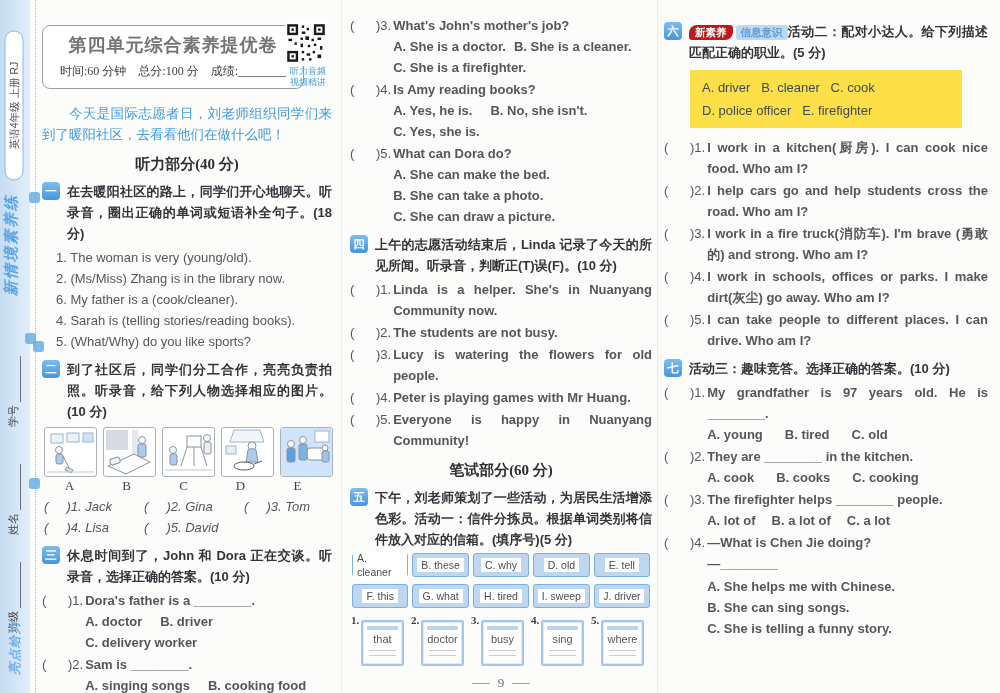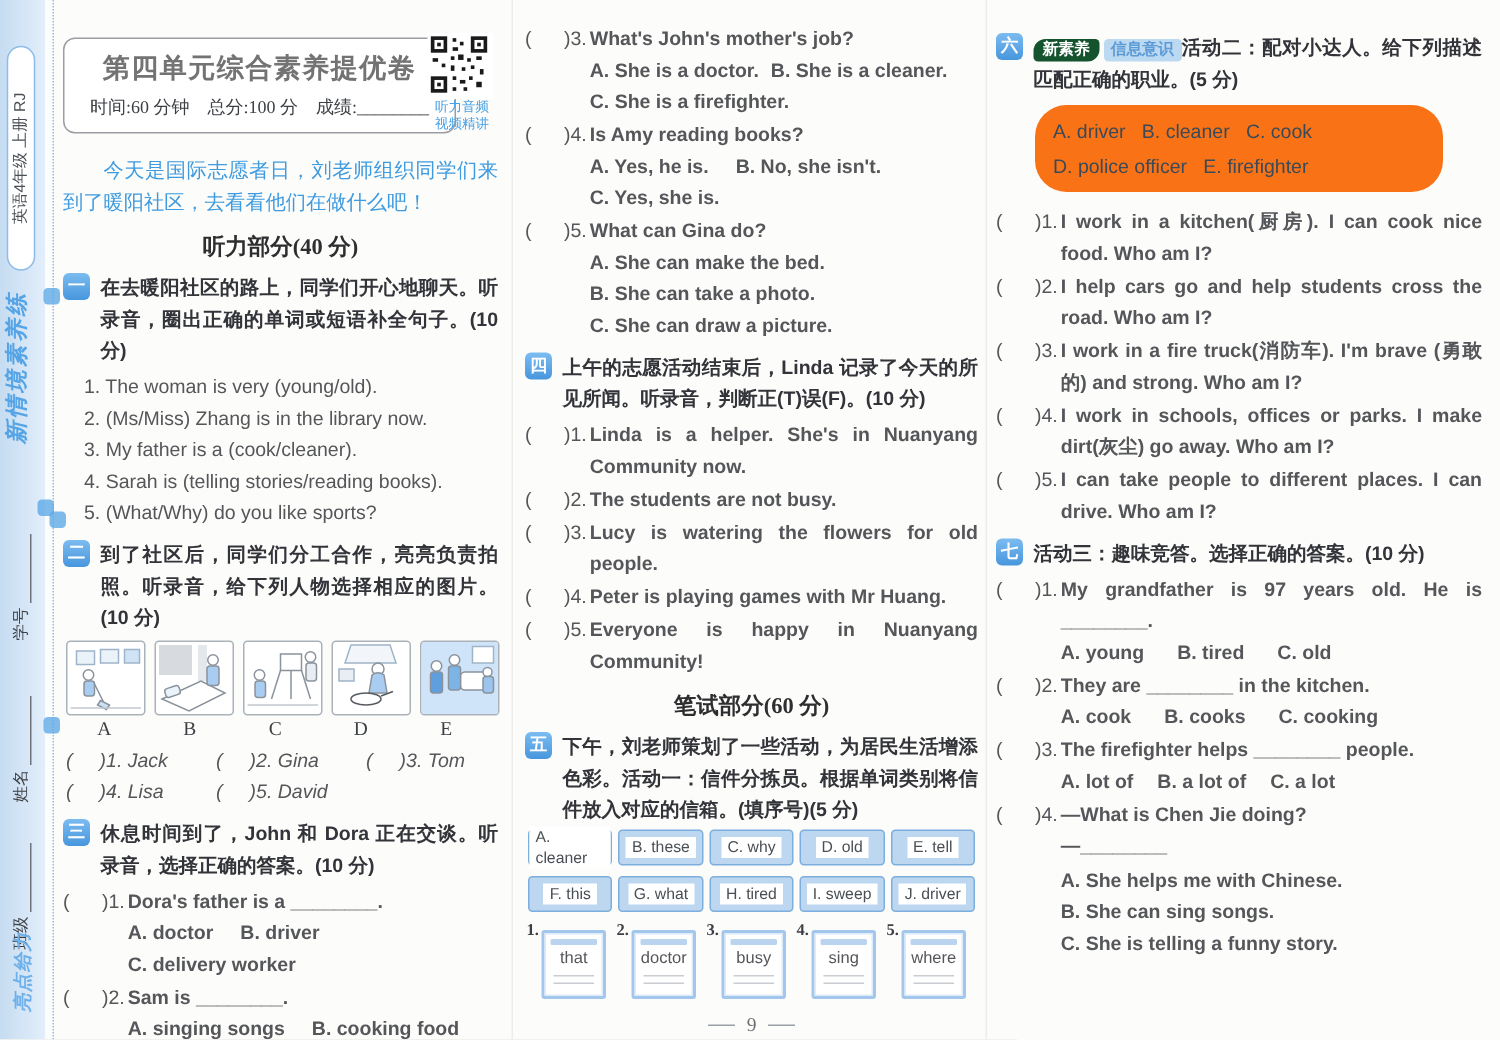--- a/index.html
+++ b/index.html
@@ -73,25 +73,25 @@
          font-family:"Liberation Serif",serif;}
   .mb-box{margin-left:5px;width:43px;height:46px;border:2px solid #a3c7ec;border-radius:2px;
           background:#fff;box-shadow:inset 0 0 0 1px #dcebf9;padding:3px 3px 2px;box-sizing:border-box;}
   .mb-bar{height:4px;background:#bad4f0;border-radius:1px;margin:1px 1px 3px;}
   .mb-word{text-align:center;font-size:11px;color:#55565a;line-height:13px;}
   .mb-line{border-bottom:1px solid #c9ccd0;margin:4px 3px 0;}
   .pageno{display:flex;align-items:center;justify-content:center;gap:8px;margin-top:9px;
           color:#6a6e73;font-size:13px;font-family:"Liberation Serif",serif;}
   .pageno .dash{width:18px;border-top:1px solid #9aa0a6;}
   
-  .pill-dark{display:inline-block;background:#14532d;color:#fff;font-size:10.5px;line-height:15px;
+  .pill-dark{display:inline-block;background:#b91c1c;color:#fff;font-size:10.5px;line-height:15px;
              padding:0 6px;border-radius:8px 3px 8px 3px;font-weight:bold;margin-right:3px;}
   .pill-light{display:inline-block;background:#bcd9f2;color:#5d9bd6;font-size:10.5px;line-height:15px;
               padding:0 5px;border-radius:3px;font-weight:bold;margin-right:0;}
-  .wordbox{width:248px;margin:7px auto 9px;background:#f97316;border-radius:21px;padding:6px 12px;
+  .wordbox{width:248px;margin:7px auto 9px;background:#fde047;border-radius:0;padding:6px 12px;
            font-size:13px;line-height:23px;color:#3a4a58;}
   .wordbox div{white-space:pre;}
 </style>
 </head>
 <body>
 
 <div class="page">
 
   <div class="sidebar">
     <div class="vrot edition-pill">英语4年级 上册 RJ</div>
@@ -171,25 +171,25 @@
         <div>视频精讲</div>
       </div>
     </div>
 
     <p class="intro">今天是国际志愿者日，刘老师组织同学们来到了暖阳社区，去看看他们在做什么吧！</p>
 
     <div class="part-heading">听力部分(40 分)</div>
 
     <div class="sec-head">
       <span class="sec-num">一</span>
-      <span class="sec-text">在去暖阳社区的路上，同学们开心地聊天。听录音，圈出正确的单词或短语补全句子。(10 分)</span>
+      <span class="sec-text">在去暖阳社区的路上，同学们开心地聊天。听录音，圈出正确的单词或短语补全句子。(18 分)</span>
     </div>
     <div class="eitem">1. The woman is very (young/old).</div>
     <div class="eitem">2. (Ms/Miss) Zhang is in the library now.</div>
-    <div class="eitem">3. My father is a (cook/cleaner).</div>
+    <div class="eitem">6. My father is a (cook/cleaner).</div>
     <div class="eitem">4. Sarah is (telling stories/reading books).</div>
     <div class="eitem">5. (What/Why) do you like sports?</div>
 
     <div class="sec-head">
       <span class="sec-num">二</span>
       <span class="sec-text">到了社区后，同学们分工合作，亮亮负责拍照。听录音，给下列人物选择相应的图片。(10 分)</span>
     </div>
     <div class="pic-row">
       <div class="pic">
         <svg viewBox="0 0 51 48" width="51" height="48">
@@ -319,21 +319,21 @@
           <span>B. No, she isn't.</span>
         </div>
         <div class="optline">
           <span>C. Yes, she is.</span>
         </div>
       </div>
     </div>
     <div class="q">
       <span class="qlabel">(      )5.</span>
       <div class="qbody">
-        <div class="stem">What can Gina do?</div>
+        <div class="stem">What can Dora do?</div>
         <div class="optline">
           <span>A. She can make the bed.</span>
         </div>
         <div class="optline">
           <span>B. She can take a photo.</span>
         </div>
         <div class="optline">
           <span>C. She can draw a picture.</span>
         </div>
       </div>

